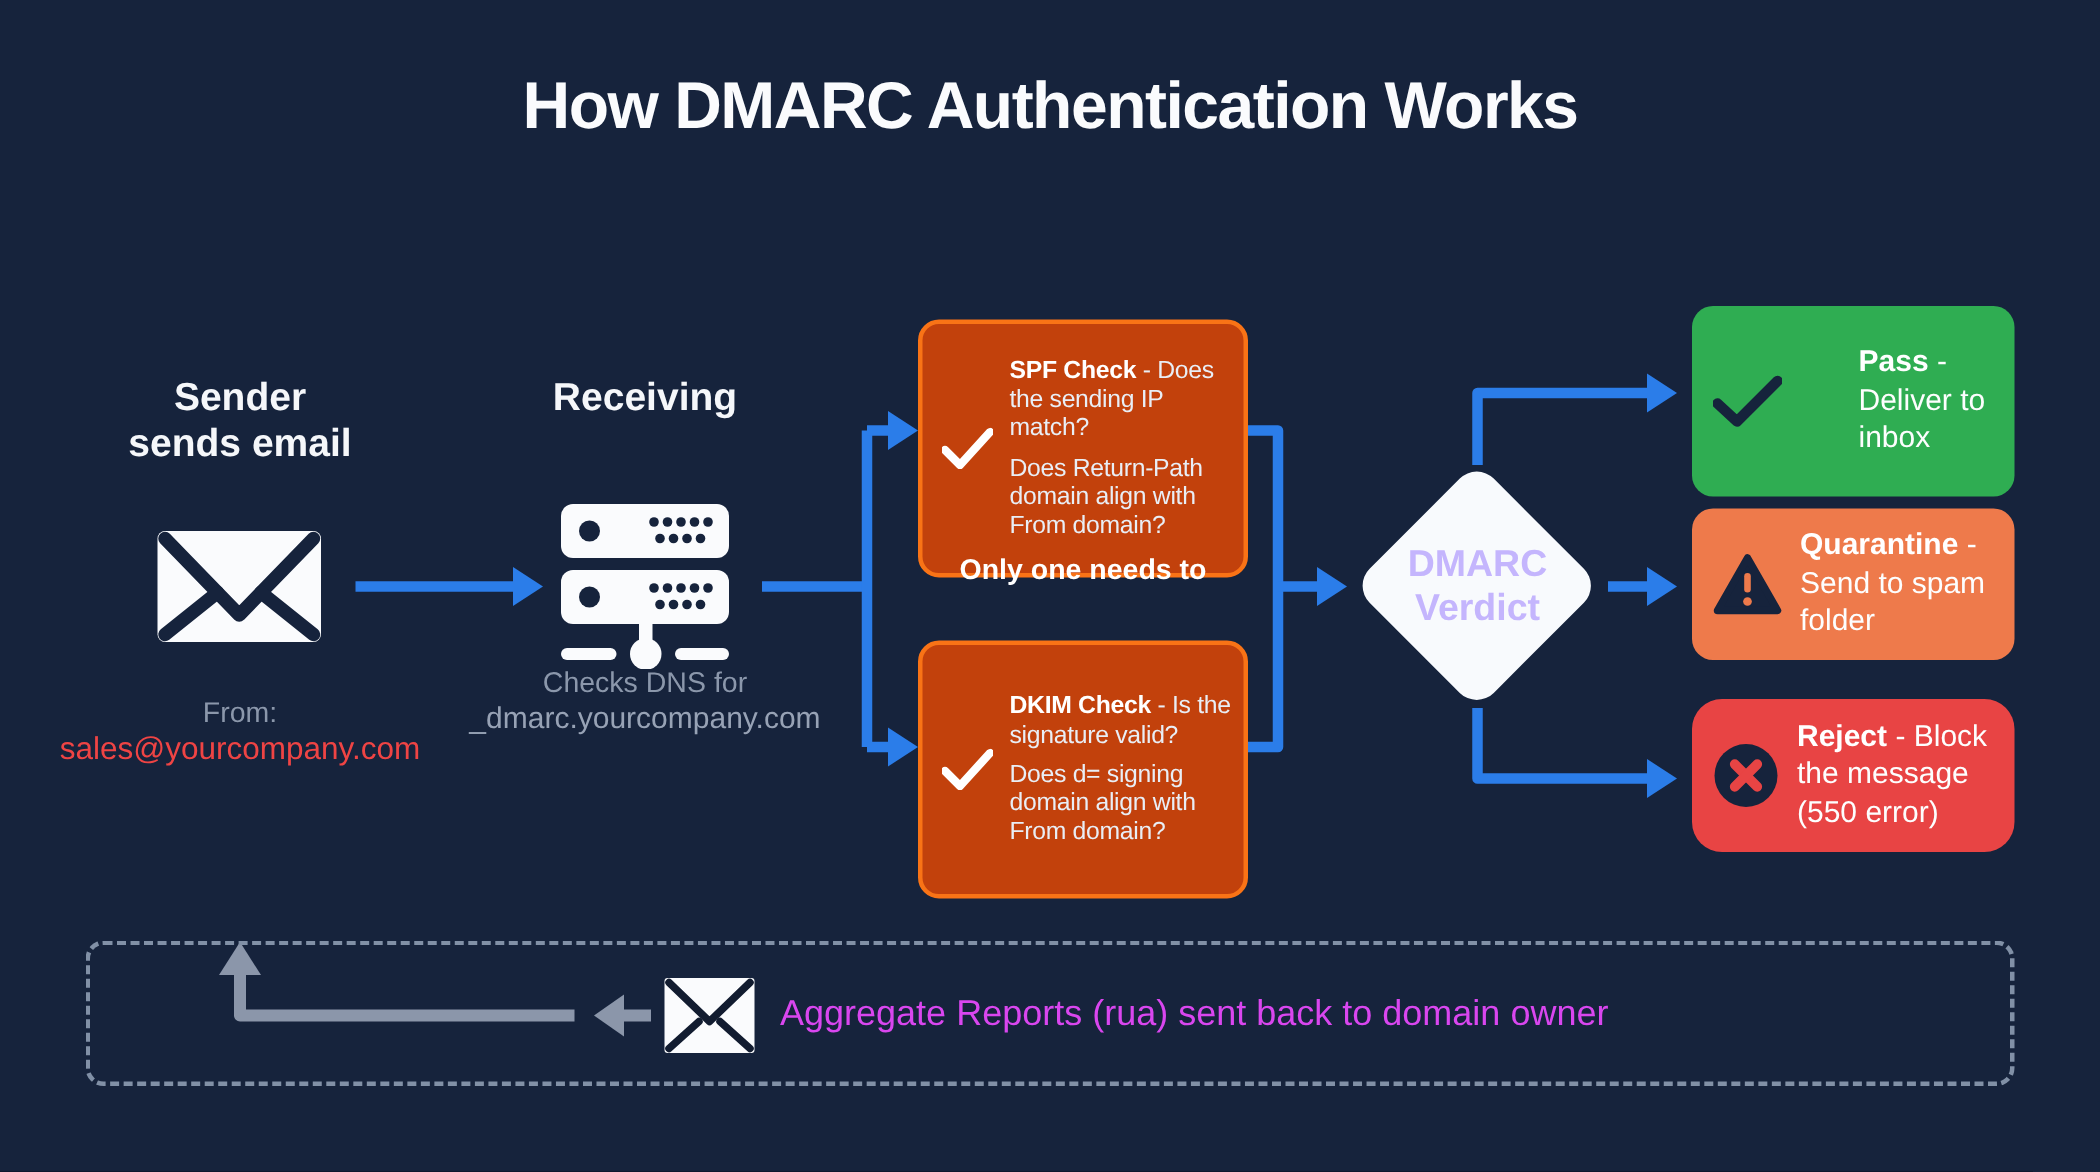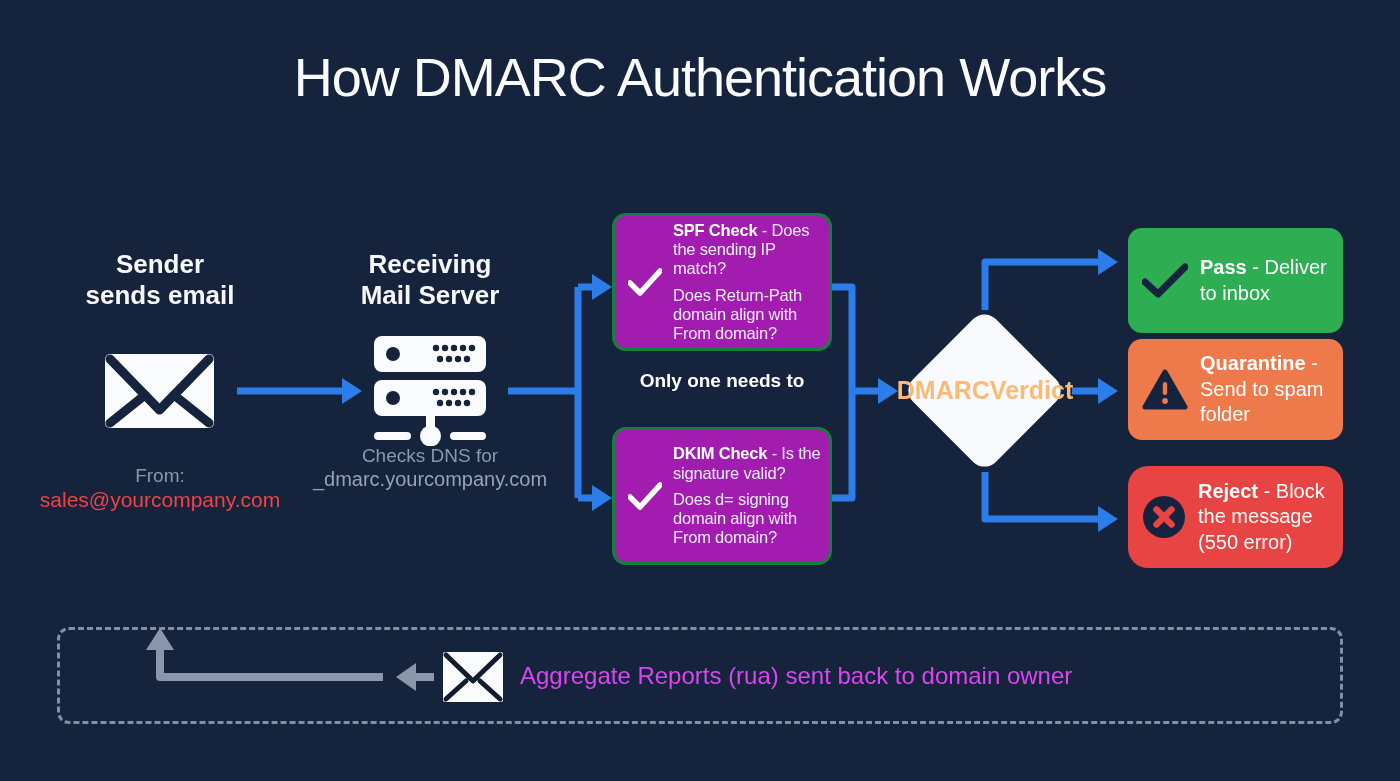--- a/index.html
+++ b/index.html
@@ -5,63 +5,63 @@
   html,body{margin:0;padding:0;background:#0c1526;}
   .canvas{
     position:relative;width:1400px;height:781px;overflow:hidden;
     background:#16233C;
     font-family:"Liberation Sans","DejaVu Sans",sans-serif;
     color:#F5F7FA;
   }
   .abs{position:absolute;}
   .title{
     left:0;top:46px;width:1400px;text-align:center;
-    font-size:54px;font-weight:normal;letter-spacing:-1px;color:#FAFBFD;
+    font-size:44px;font-weight:bold;letter-spacing:-1px;color:#FAFBFD;
   }
   .col-label{
     text-align:center;font-size:26px;font-weight:bold;line-height:1.2;color:#F5F7FA;
   }
   .caption{
     text-align:center;font-size:19px;line-height:1.22;color:#8B97AB;
   }
   .caption .bright{font-size:21px;color:#ef4444;}
   .check-box{
-    left:612px;width:220px;height:138px;box-sizing:border-box;
-    background:#a21caf;border:3px solid #15803d;border-radius:14px;
+    left:612px;width:220px;height:172px;box-sizing:border-box;
+    background:#c2410c;border:3px solid #f97316;border-radius:14px;
     display:flex;align-items:center;
   }
   .check-box .ic{flex:0 0 auto;margin-left:13px;}
   .check-box .txt{
     margin-left:11px;margin-right:6px;font-size:16.5px;line-height:1.17;
     letter-spacing:-0.2px;color:#E9EEF5;
   }
   .check-box .txt p{margin:0;}
   .check-box .txt p + p{margin-top:7px;}
   .b{font-weight:bold;color:#FFFFFF;}
   .note{
     left:622px;top:370px;width:200px;text-align:center;
     font-size:19px;font-weight:bold;line-height:1.18;color:#ffffff;
   }
   .diamond-wrap{left:902px;top:308px;width:166px;height:166px;}
   .diamond-shape{
     position:absolute;left:24px;top:24px;width:117px;height:117px;
     background:#F8FAFD;border-radius:16px;transform:rotate(45deg);
   }
   .diamond-label{
-    position:absolute;inset:0;display:flex;flex-direction:row;
+    position:absolute;inset:0;display:flex;flex-direction:column;
     align-items:center;justify-content:center;
-    font-size:25px;font-weight:bold;line-height:1.18;color:#fdba74;text-align:center;
+    font-size:25px;font-weight:bold;line-height:1.18;color:#c4b5fd;text-align:center;
   }
   .outcome{
     left:1128px;width:215px;box-sizing:border-box;border-radius:14px;
     display:flex;align-items:center;
   }
   .outcome .ic{flex:0 0 auto;margin-left:14px;}
   .outcome .txt{margin-left:12px;margin-right:8px;font-size:20px;line-height:1.28;color:#FDFEFE;}
-  .outcome.pass{top:228px;height:105px;background:#2FAD52;}
+  .outcome.pass{top:204px;height:127px;background:#2FAD52;gap:39px;}
   .outcome.quarantine{top:339px;height:101px;background:#EE7A4B;}
   .outcome.reject{top:466px;height:102px;background:#E84444;border-radius:20px;}
   .feedback-box{
     left:57px;top:627px;width:1286px;height:97px;box-sizing:border-box;
     border:3px dashed #8190A6;border-radius:12px;
   }
   .feedback-text{
     left:520px;top:627px;height:97px;display:flex;align-items:center;
     font-size:24px;color:#d946ef;
   }
@@ -121,21 +121,20 @@
     <line x1="7" y1="71" x2="42" y2="43" stroke="#16233C" stroke-width="9" stroke-linecap="round"></line>
     <line x1="106" y1="71" x2="71" y2="43" stroke="#16233C" stroke-width="9" stroke-linecap="round"></line>
   </svg>
   <div class="abs caption" style="left:20px;top:464px;width:280px;">
     <div>From:</div>
     <div class="bright">sales@yourcompany.com</div>
   </div>
 
   <div class="abs col-label" style="left:310px;top:249px;width:240px;">
     <div>Receiving</div>
-    <div>Mail Server</div>
   </div>
   <svg class="abs" style="left:374px;top:336px;" width="112" height="110" viewBox="0 0 112 110">
     <rect x="0" y="0" width="112" height="36" rx="8" fill="#FAFBFD"></rect>
     <rect x="0" y="44" width="112" height="36" rx="8" fill="#FAFBFD"></rect>
     <circle cx="19" cy="18" r="7" fill="#16233C"></circle>
     <circle cx="19" cy="62" r="7" fill="#16233C"></circle>
     <g fill="#16233C">
       <circle cx="62" cy="12" r="3.2"></circle>
         <circle cx="71" cy="12" r="3.2"></circle>
         <circle cx="80" cy="12" r="3.2"></circle>

